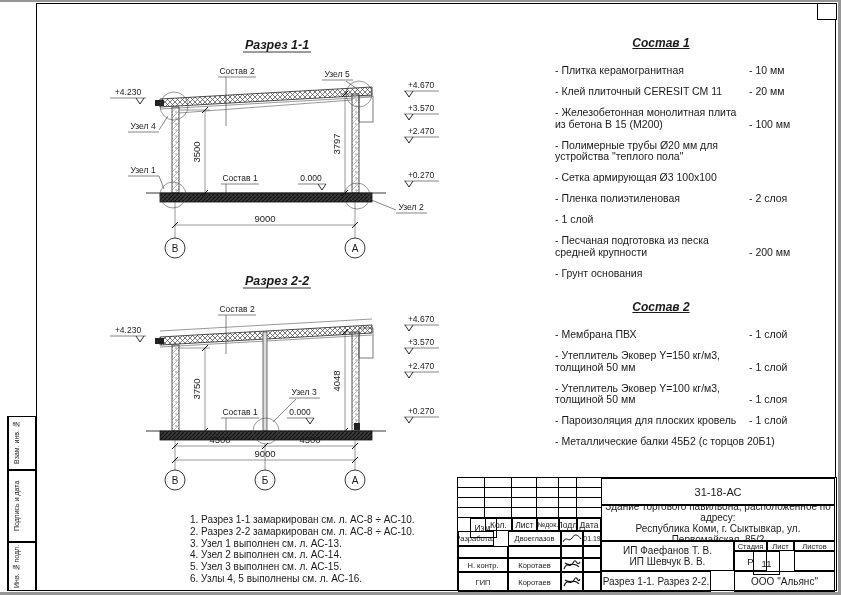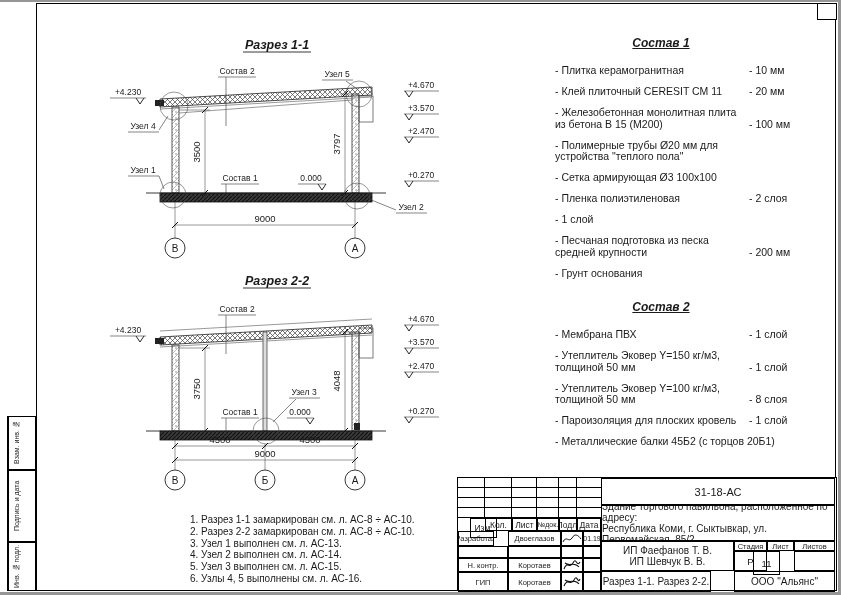--- a/index.html
+++ b/index.html
@@ -33,21 +33,21 @@
   .sostav .stitle{font-size:12px;font-weight:bold;font-style:italic;text-decoration:underline;
        width:212px;text-align:center;margin-bottom:15px;}
   .sostav .item{display:flex;align-items:flex-end;margin-bottom:9.5px;}
   .sostav .name{width:194px;white-space:pre-line;line-height:11.5px;}
   .sostav .val{width:90px;line-height:11.5px;}
   
   .notes{font-size:10px;line-height:11.8px;}
   
   .tb{left:457px;top:477px;width:380px;height:114px;border:1.6px solid #000;box-sizing:border-box;background:#fff;}
   .tb .cell{position:absolute;box-sizing:border-box;border:0.8px solid #000;
-       display:flex;align-items:center;justify-content:center;text-align:left;overflow:hidden;}
+       display:flex;align-items:center;justify-content:center;text-align:center;overflow:hidden;}
   .tb-grid{position:absolute;left:0;top:0;width:143px;height:40px;display:grid;
        grid-template-columns:27px 27px 25px 22px 18px 1fr;grid-template-rows:repeat(4,1fr);}
   .tb-grid i{border-right:0.8px solid #000;border-bottom:0.8px solid #000;}
   .tb-grid i:nth-child(6n){border-right:none;}
   .f7{font-size:7px;} .f75{font-size:7.5px;} .f85{font-size:8.5px;} .f95{font-size:9.5px;}
   .f10{font-size:10px;line-height:11px;} .f11{font-size:11px;}
   .sig svg{display:block;}
 </style>
 </head>
 <body>
@@ -293,21 +293,21 @@
       <div class="val">- 1 слой</div>
     </div>
   <div class="item">
       <div class="name">- Утеплитель Эковер Y=150 кг/м3,
 толщиной 50 мм</div>
       <div class="val">- 1 слой</div>
     </div>
   <div class="item">
       <div class="name">- Утеплитель Эковер Y=100 кг/м3,
 толщиной 50 мм</div>
-      <div class="val">- 8 слоя</div>
+      <div class="val">- 1 слоя</div>
     </div>
   <div class="item">
       <div class="name">- Пароизоляция для плоских кровель</div>
       <div class="val">- 1 слой</div>
     </div>
   <div class="item">
       <div class="name" style="width:284px">- Металлические балки 45Б2 (с торцов 20Б1)</div>
     </div>
 </div>
 

